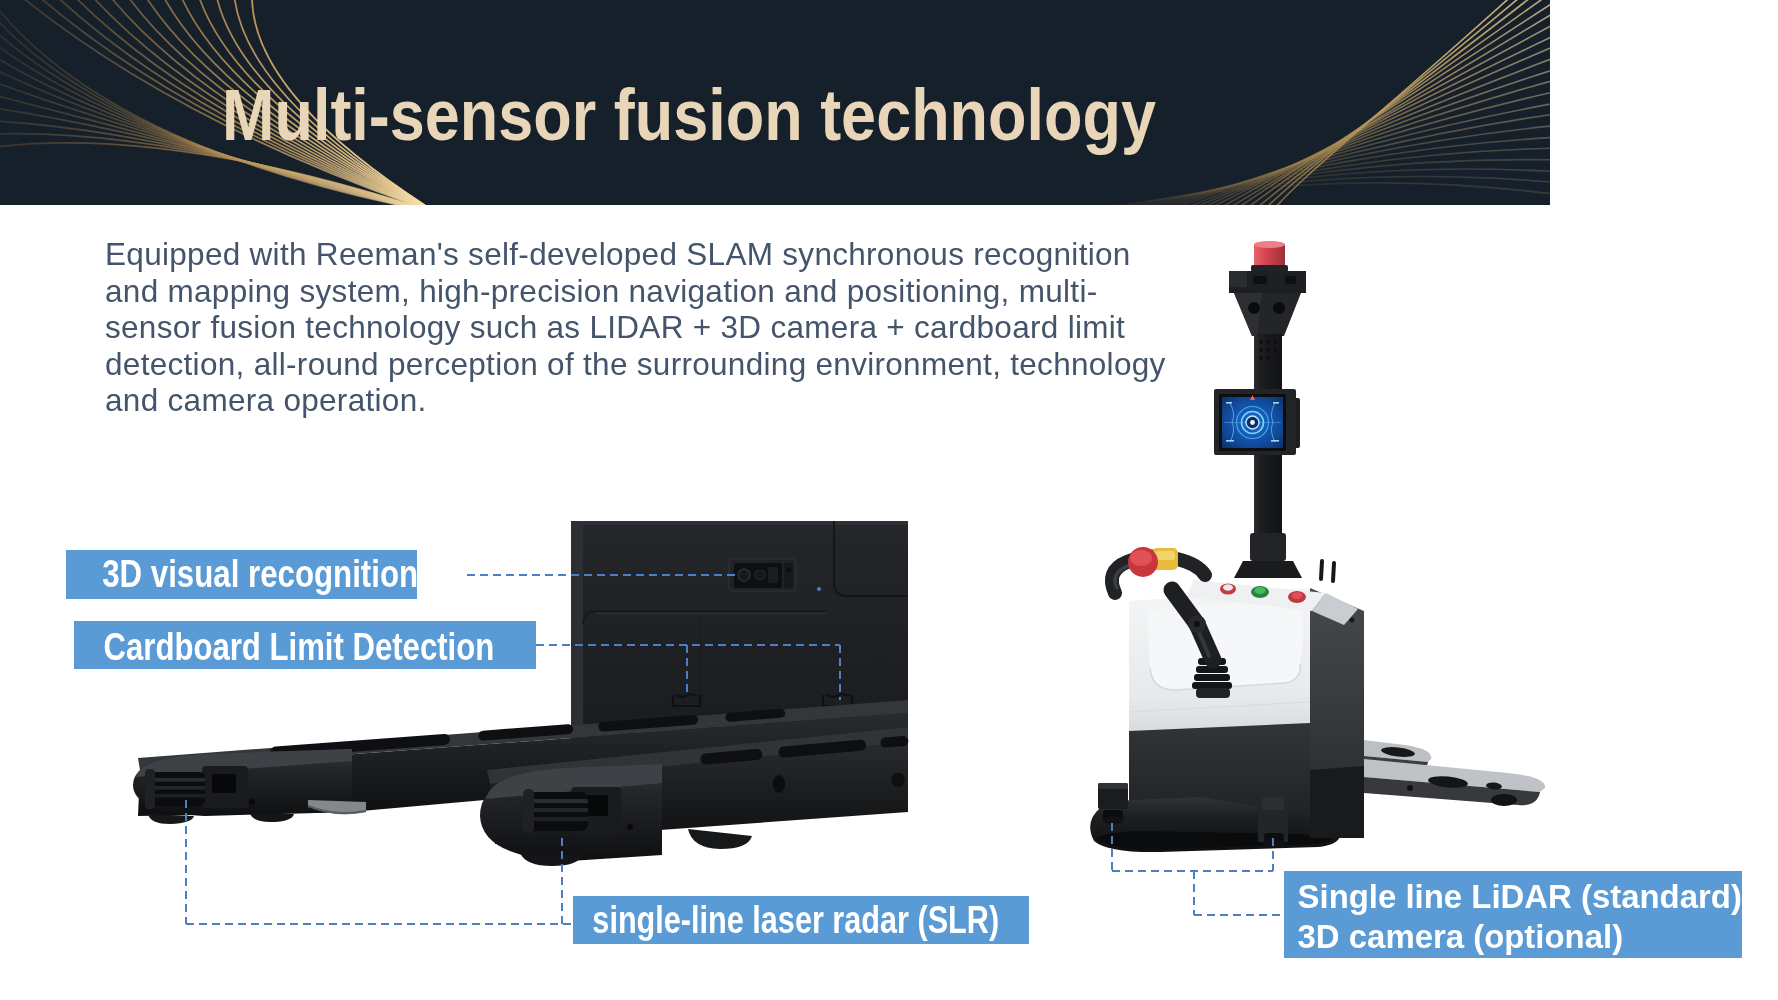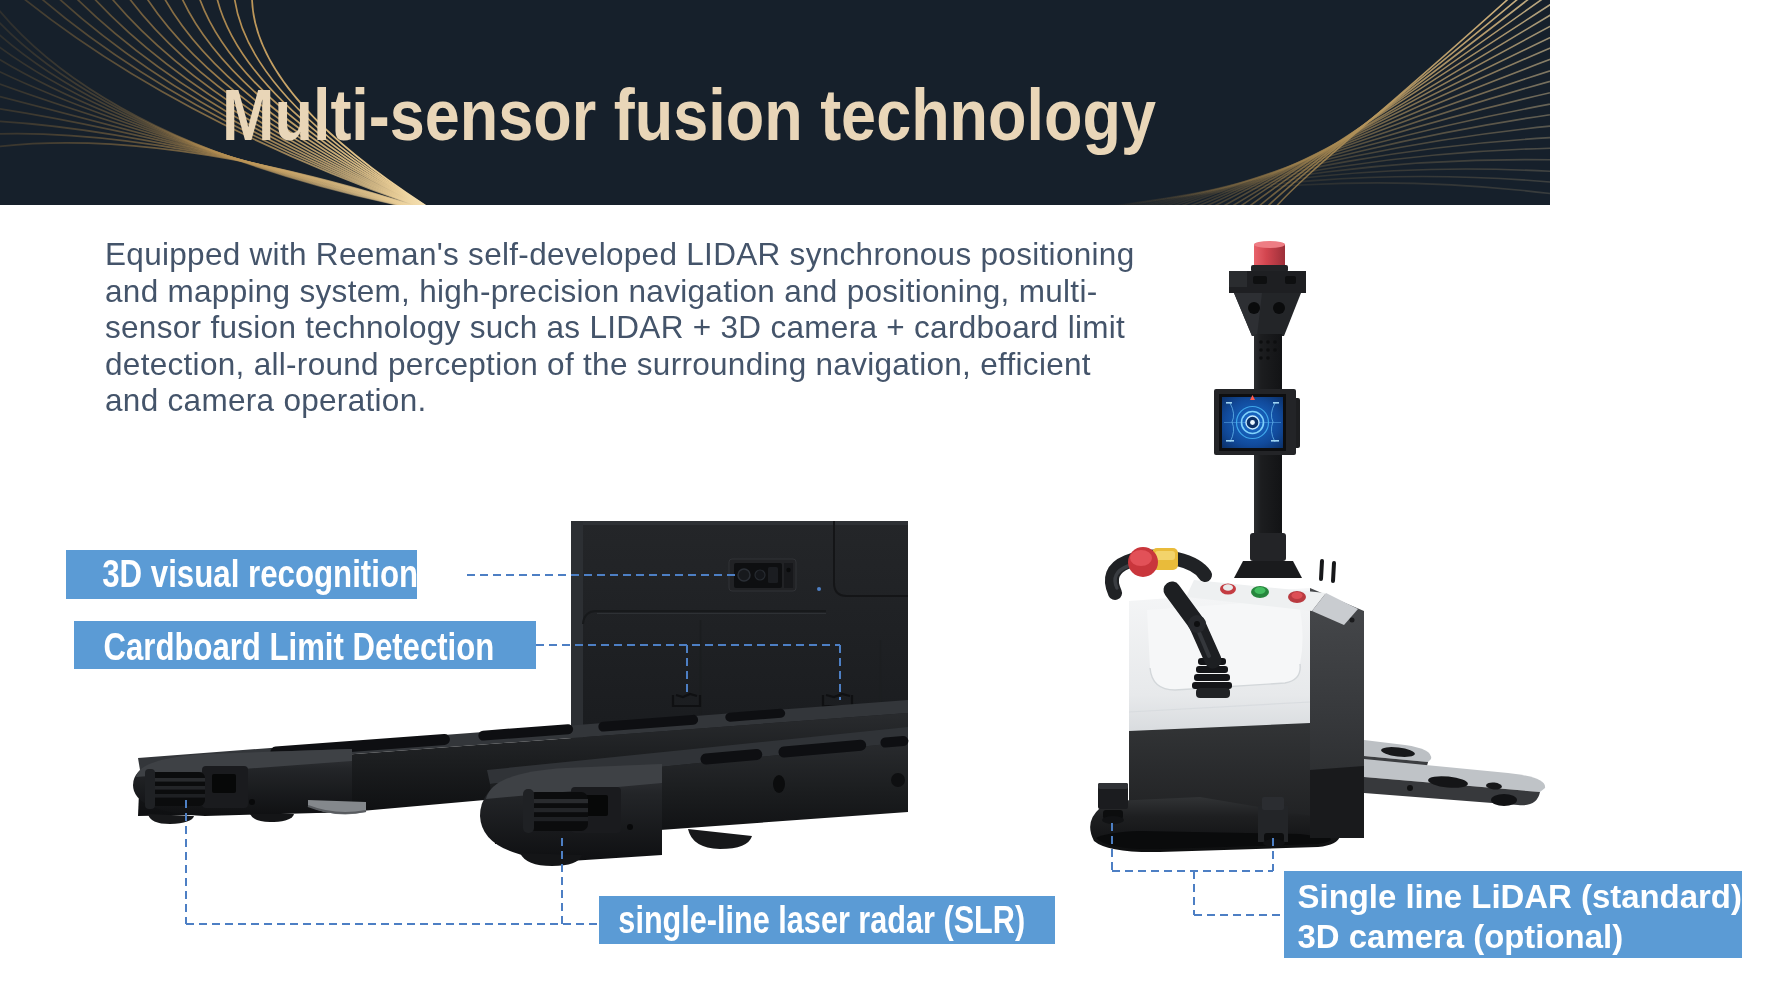--- a/index.html
+++ b/index.html
@@ -18,21 +18,21 @@
         font-size:31.5px;line-height:36.5px;letter-spacing:0.3px;}
   .para .pline{white-space:nowrap;}
   
   .callout{position:absolute;background:var(--label-bg);color:var(--label-text);
            font-weight:bold;white-space:nowrap;box-sizing:border-box;}
   .callout .ct{display:inline-block;transform-origin:left center;}
   #cal-visual{left:66px;top:550px;width:351px;height:49px;font-size:38px;line-height:49px;}
   #cal-visual .ct{padding-left:44px;transform:scaleX(0.822);}
   #cal-cardboard{left:74px;top:621px;width:462px;height:48px;font-size:38px;line-height:53px;}
   #cal-cardboard .ct{padding-left:36px;transform:scaleX(0.819);}
-  #cal-slr{left:599px;top:896px;width:456px;height:48px;font-size:38px;line-height:48px;}
+  #cal-slr{left:573px;top:896px;width:456px;height:48px;font-size:38px;line-height:48px;}
   #cal-slr .ct{padding-left:24px;transform:scaleX(0.806);}
   #cal-lidar{left:1284px;top:871px;width:458px;height:87px;font-size:34px;line-height:40px;padding-top:5px;}
   #cal-lidar .ct{padding-left:14px;transform:scaleX(0.968);display:block;transform-origin:left center;}
   
   .illu{position:absolute;}
   #illu-left{left:80px;top:505px;}
   #illu-right{left:1080px;top:235px;}
   #connectors{position:absolute;left:0;top:0;}
 </style>
 </head>
@@ -106,24 +106,24 @@
         <path d="M 199 214 C 243 183, 361 108, 532 -3" stroke="url(#goldG2)" stroke-width="1.6" opacity="0.73" fill="none"></path>
         <path d="M 209 214 C 249 183, 364 105, 532 -15" stroke="url(#goldG2)" stroke-width="1.6" opacity="0.77" fill="none"></path>
         <path d="M 220 214 C 254 182, 368 102, 532 -27" stroke="url(#goldG2)" stroke-width="1.6" opacity="0.81" fill="none"></path>
         <path d="M 230 214 C 260 181, 371 98, 532 -38" stroke="url(#goldG2)" stroke-width="1.6" opacity="0.86" fill="none"></path>
         <path d="M 240 214 C 265 180, 375 95, 532 -50" stroke="url(#goldG2)" stroke-width="1.6" opacity="0.90" fill="none"></path>
       </svg>
     <div class="title">Multi-sensor fusion technology</div>
   </div>
 
   <div class="para">
-    <div class="pline">Equipped with Reeman's self-developed LIDAR synchronous positioning</div>
+    <div class="pline">Equipped with Reeman's self-developed SLAM synchronous recognition</div>
     <div class="pline">and mapping system, high-precision navigation and positioning, multi-</div>
     <div class="pline">sensor fusion technology such as LIDAR + 3D camera + cardboard limit</div>
-    <div class="pline">detection, all-round perception of the surrounding navigation, efficient</div>
+    <div class="pline">detection, all-round perception of the surrounding environment, technology</div>
     <div class="pline">and camera operation.</div>
   </div>
 
   <svg id="illu-left" class="illu" width="880" height="385" viewBox="80 505 880 385">
     <defs>
       <linearGradient id="panelG" x1="0" y1="0" x2="0" y2="1">
         <stop offset="0" stop-color="#242629"></stop>
           <stop offset="1" stop-color="#191b1e"></stop>
       </linearGradient>
       <linearGradient id="forkSideG" x1="0" y1="0" x2="0" y2="1">

